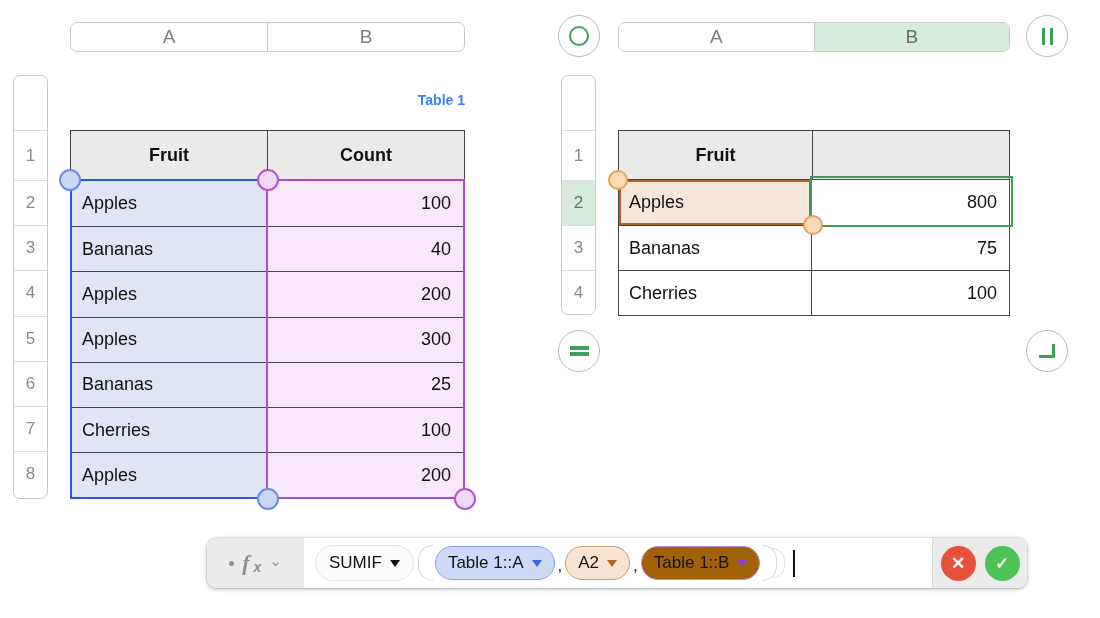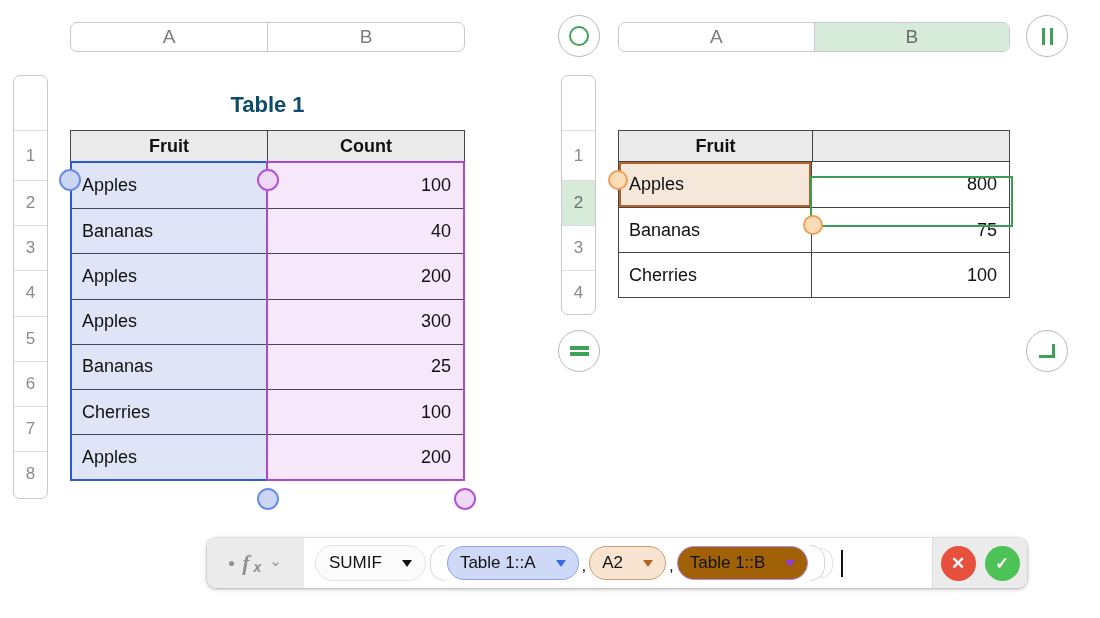--- a/index.html
+++ b/index.html
@@ -13,24 +13,24 @@
   .col-cell.first { border-right:1px solid #c9c9c9; }
   .col-cell.sel-green { background:#d6ebda; color:#6d6d6d; }
 
   
   .row-header { position:absolute; width:35px; border:1px solid #c9c9c9; border-radius:7px; background:#fff; overflow:hidden; }
   .row-num { display:flex; align-items:center; justify-content:center; font-size:17px; color:#8a8a8a; border-top:1px solid #dedede; }
   .row-num.blank { border-top:none; }
   .row-num.sel-green { background:#d6ebda; color:#6d6d6d; }
 
   
-  .tbl-title { position:absolute; text-align:center; font-size:22px; font-weight:bold; color:#0c4a6e; }
-
-  
-  .hdr-row { display:flex; height:32px; border:1.5px solid #454545; background:#eaeaea; }
+  .tbl-title { position:absolute; text-align:right; font-size:14px; font-weight:bold; color:#3b82f6; }
+
+  
+  .hdr-row { display:flex; height:50px; border:1.5px solid #454545; background:#eaeaea; }
   .hdr-cell { display:flex; align-items:center; justify-content:center; font-weight:bold; font-size:18px; color:#111; }
 
   
   #tbl-left { position:absolute; left:70px; top:130px; width:395px; }
   #tbl-left .hdr-cell.c1 { width:197px; border-right:1.5px solid #454545; }
   #tbl-left .hdr-cell.c2 { flex:1; }
   .tbl-left-body { display:flex; margin-top:-1px; position:relative; }
   .sel-col { display:flex; flex-direction:column; }
   .sel-col.blue { width:198px; background:#dfe5f6; border:2px solid #2e5ad1; }
   .sel-col.purple { width:199px; margin-left:-2px; background:#f6e8fa; border:2px solid #ab4ad1; }
@@ -67,21 +67,21 @@
   .corner-icon { width:16px; height:14px; border-right:3px solid #3da257; border-bottom:3px solid #3da257; }
 
   
   #formula-bar { position:absolute; left:207px; top:538px; width:820px; height:50px; border-radius:9px; background:#fff; display:flex; align-items:stretch; box-shadow:0 1px 4px rgba(0,0,0,.3), 0 0 0 1px rgba(0,0,0,.06); overflow:hidden; }
   .fx-seg { width:97px; background:#ebebeb; display:flex; align-items:center; justify-content:center; gap:6px; }
   .fx-dot { width:5px; height:5px; border-radius:50%; background:#8f8f8f; margin-right:2px; }
   .fx-f { font-style:italic; font-weight:bold; font-size:22px; color:#8f8f8f; font-family:"Liberation Serif", serif; }
   .fx-x { font-style:italic; font-weight:bold; font-size:14px; color:#8f8f8f; position:relative; top:4px; left:-2px; }
   .fx-chev { font-size:15px; color:#8f8f8f; position:relative; top:-2px; }
   .fbar-mid { flex:1; background:#fff; display:flex; align-items:center; padding-left:11px; }
-  .pill { height:34px; border-radius:17px; display:flex; align-items:center; gap:20px; padding:0 12px; font-size:17px; color:#111; white-space:nowrap; }
+  .pill { height:34px; border-radius:17px; display:flex; align-items:center; gap:8px; padding:0 12px; font-size:17px; color:#111; white-space:nowrap; }
   .pill.fn { height:36px; border-radius:18px; background:#fbfbfb; border:1px solid #e2e2e2; padding:0 13px; }
   .pill.blue { background:#cdd9f6; border:1.5px solid #8aa4ec; }
   .pill.orange { background:#f8e4d0; border:1.5px solid #cb9d70; }
   .pill.purple { background:#a16207; border:1.5px solid #b78ae4; }
   .tri { width:0; height:0; border-left:5.5px solid transparent; border-right:5.5px solid transparent; border-top:7px solid #111; }
   .tri.blue { border-top-color:#3a6ae0; }
   .tri.orange { border-top-color:#b2641f; }
   .tri.purple { border-top-color:#8c3fd6; }
   .paren-open { width:15px; height:36px; border:1.5px solid #d6d6d6; border-right:none; border-radius:18px 0 0 18px; margin:0 2px 0 4px; }
   .paren-close { width:15px; height:36px; border:1.5px solid #d6d6d6; border-left:none; border-radius:0 18px 18px 0; margin-left:2px; }

